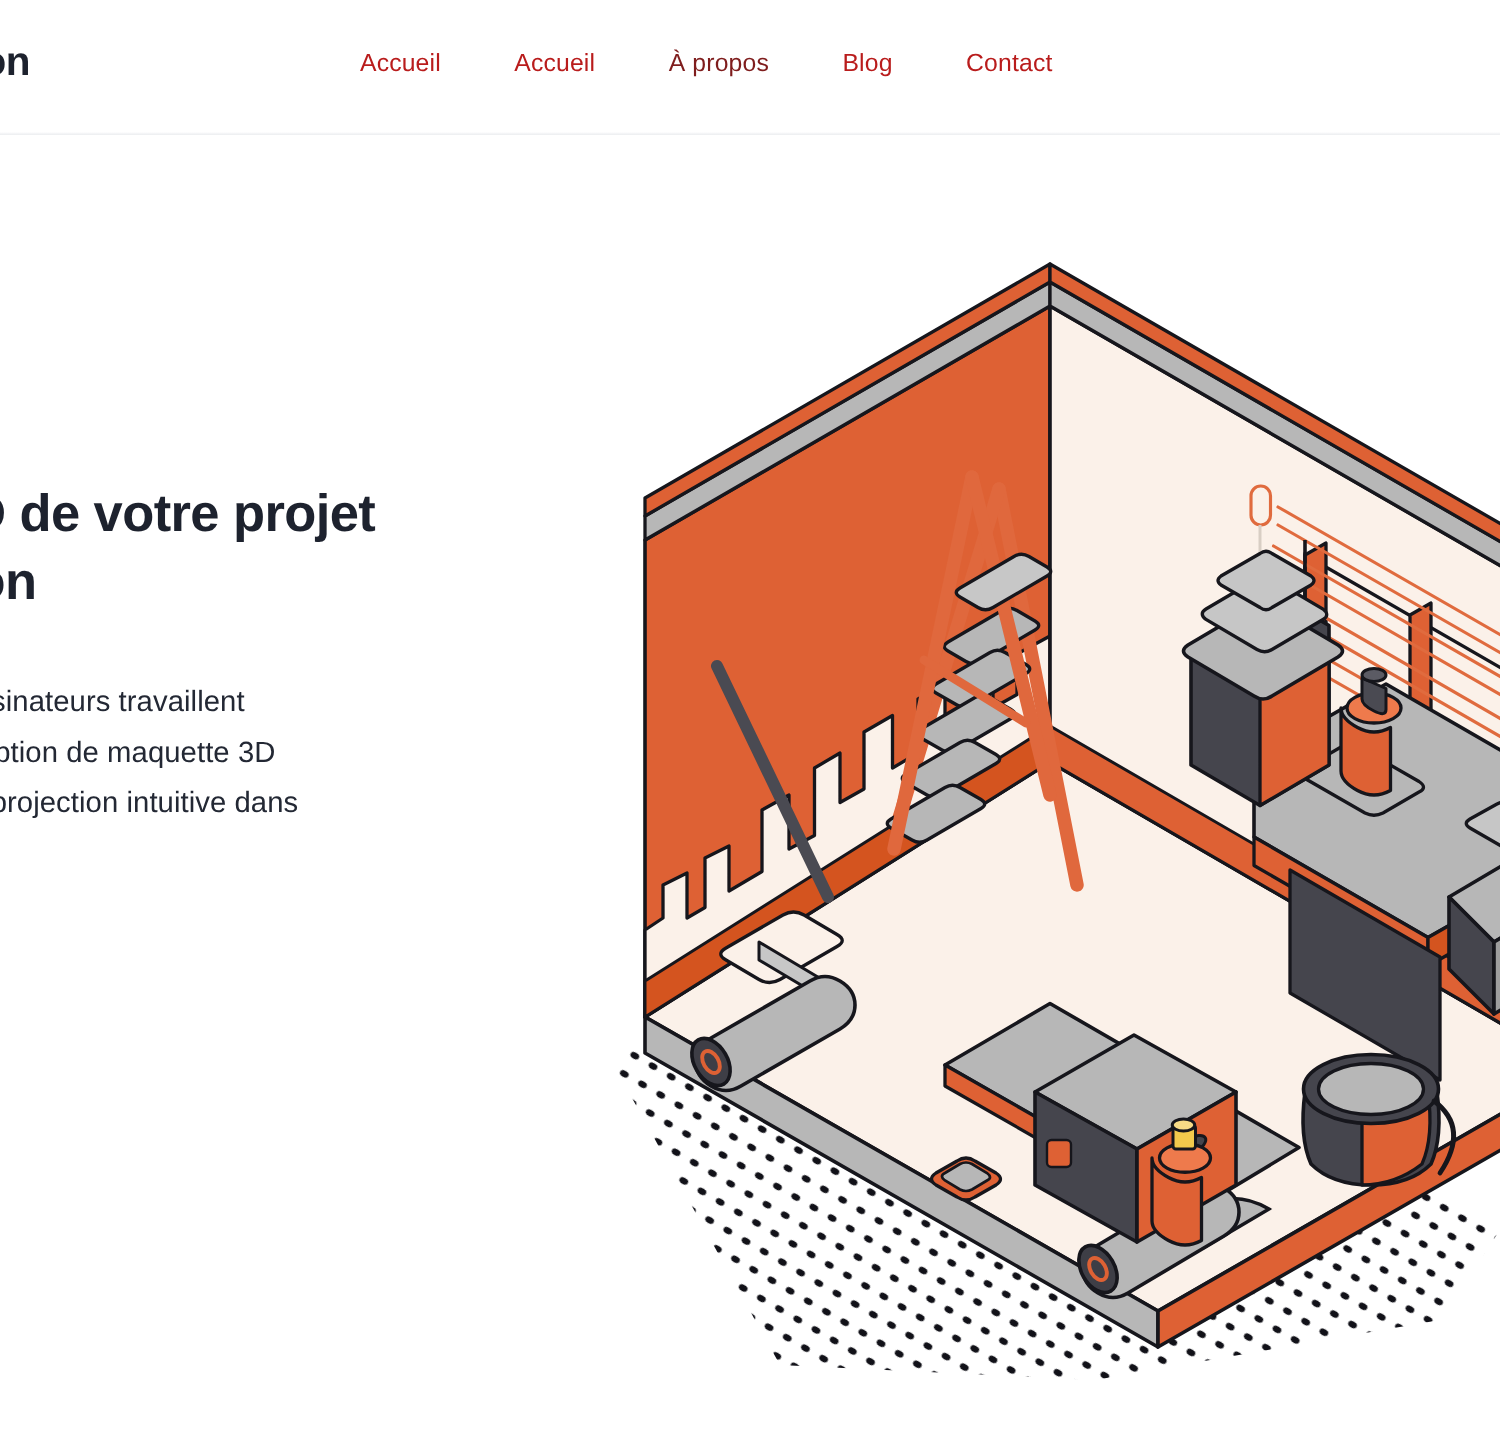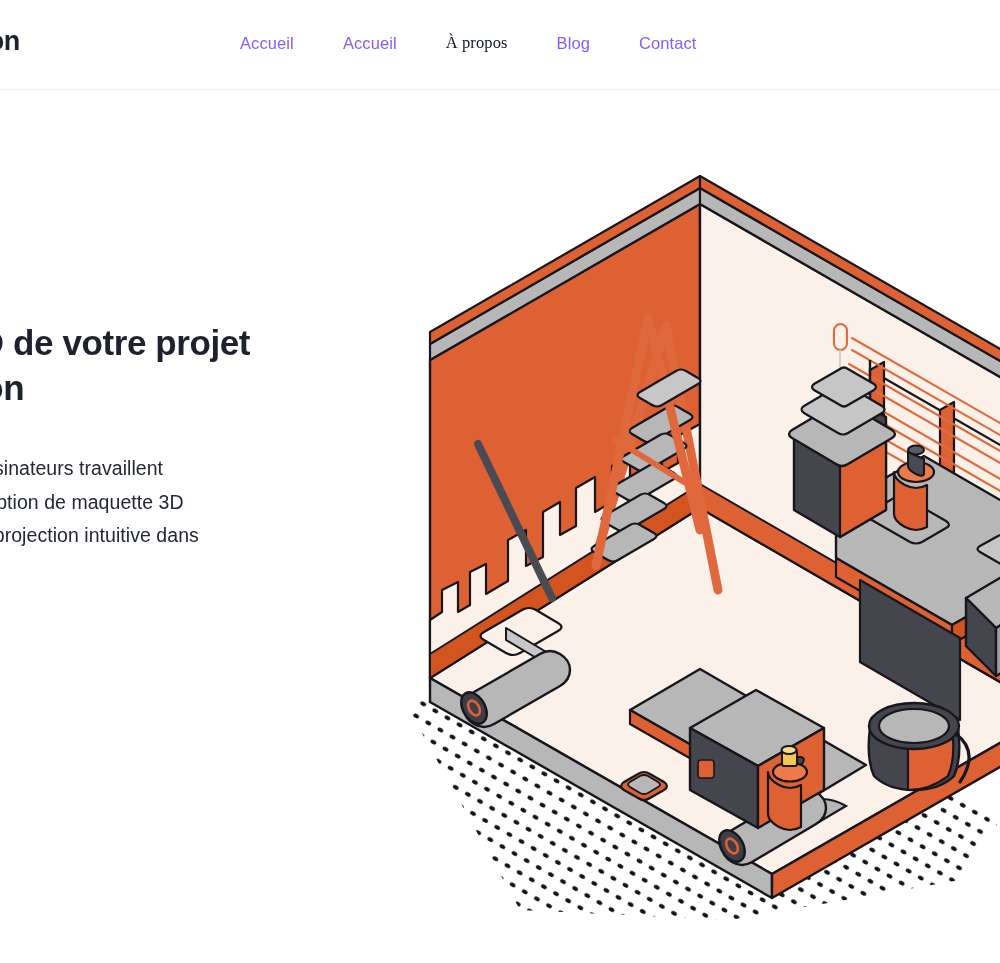--- a/index.html
+++ b/index.html
@@ -46,30 +46,30 @@
     position: absolute;
     left: 240px;
     top: 33px;
     display: flex;
     align-items: center;
     gap: 0;
   }
   .nav-link {
     font-size: 16.5px;
     font-weight: 400;
-    color: #8b5cf6;
+    color: #b91c1c;
     text-decoration: none;
     letter-spacing: 0.1px;
     white-space: nowrap;
     padding: 0;
     margin-right: 49px;
     cursor: pointer;
   }
   .nav-link:last-child { margin-right: 12px; }
-  .nav-link.is-active { color: #0f172a; font-family: Liberation Serif, serif; }
+  .nav-link.is-active { color: #7f1d1d; }
 
   
   .hero-copy {
     position: absolute;
     left: -200px;
     top: 320px;
     width: 492px;
     z-index: 10;
   }
   .hero-title {

